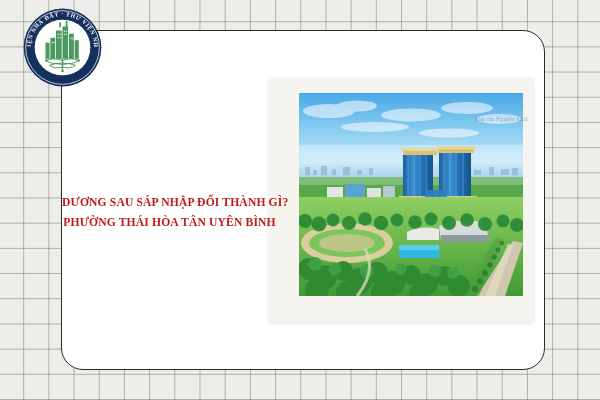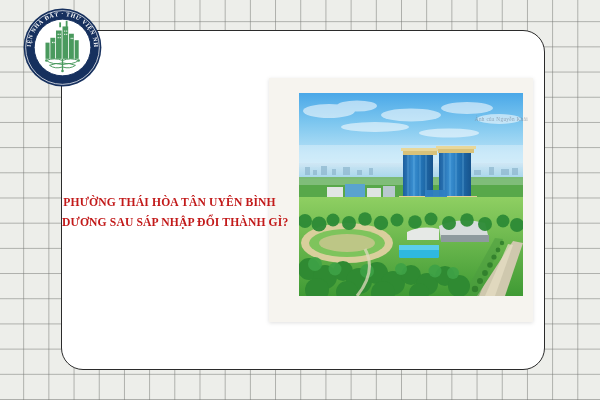--- a/index.html
+++ b/index.html
@@ -101,22 +101,22 @@
   }
 </style>
 </head>
 <body>
 
 <div id="page">
 
   <div id="card"></div>
 
   <div id="headline">
+    <span class="hl-line">DƯƠNG SAU SÁP NHẬP ĐỔI THÀNH GÌ?</span>
     <span class="hl-line">PHƯỜNG THÁI HÒA TÂN UYÊN BÌNH</span>
-    <span class="hl-line">DƯƠNG SAU SÁP NHẬP ĐỔI THÀNH GÌ?</span>
   </div>
 
   <div id="photo-frame">
     <div id="photo-inner">
       <svg id="photo-svg" viewBox="0 0 224 203" preserveAspectRatio="none">
         <defs>
           <linearGradient id="skyGrad" x1="0" y1="0" x2="0" y2="1">
             <stop offset="0%" stop-color="#4aa8e8"></stop>
             <stop offset="28%" stop-color="#7cc6ef"></stop>
             <stop offset="58%" stop-color="#b4e0f6"></stop>

